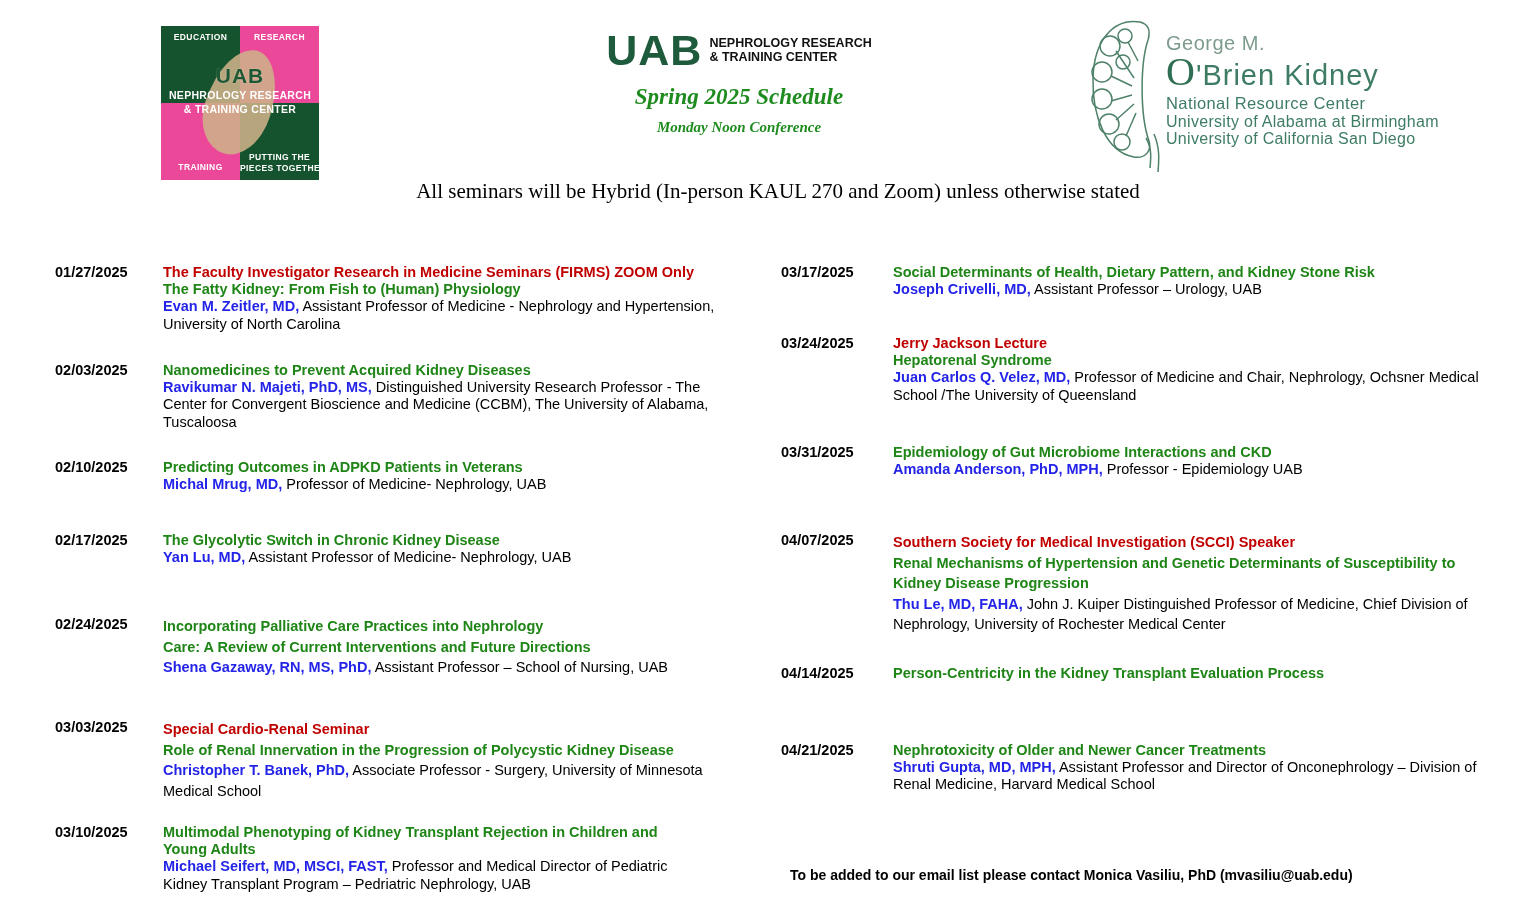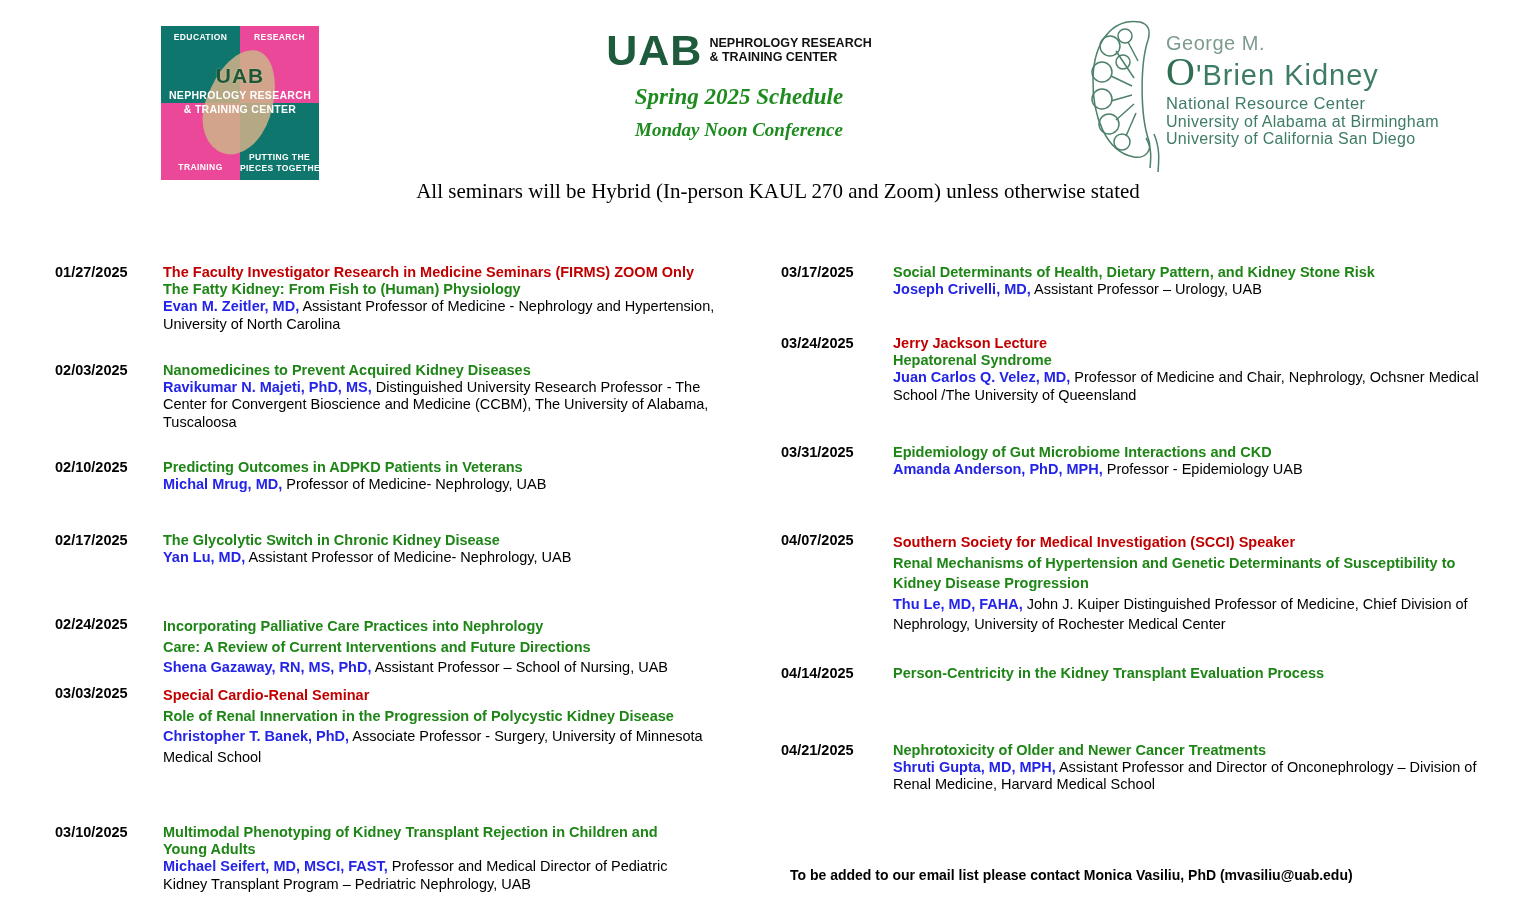--- a/index.html
+++ b/index.html
@@ -3,42 +3,42 @@
 <meta charset="utf-8">
 <style>
   html,body{margin:0;padding:0;background:#fff;}
   .page{position:relative;width:1526px;height:914px;background:#fff;
         font-family:"Liberation Sans",sans-serif;overflow:hidden;color:#000;}
 
   
   .quad-logo{position:absolute;left:161px;top:26px;width:158px;height:154px;
              display:grid;grid-template-columns:1fr 1fr;grid-template-rows:1fr 1fr;}
   .quad{position:relative;}
-  .quad.green{background:#0f766e;}
+  .quad.green{background:#14532d;}
   .quad.gold{background:#ec4899;}
   .quad-label{position:absolute;color:#fff;font-weight:bold;font-size:8.5px;
               letter-spacing:.4px;text-align:center;width:100%;}
   .ql-tl{top:6px;} .ql-tr{top:6px;} .ql-bl{bottom:8px;} .ql-br{bottom:6px;line-height:11px;}
   .kidney-bean{position:absolute;left:46px;top:22px;width:66px;height:108px;
                background:#cdb189;opacity:.88;border-radius:52% 48% 50% 50%/60% 55% 45% 40%;
                transform:rotate(18deg);}
   .quad-center{position:absolute;left:0;top:38px;width:100%;text-align:center;z-index:2;}
   .quad-uab{font-size:21px;font-weight:bold;color:#1d5733;letter-spacing:1px;
             text-shadow:0 0 2px rgba(255,255,255,.4);}
   .quad-sub{color:#fff;font-weight:bold;font-size:10.5px;line-height:14px;letter-spacing:.3px;}
 
   
   .center-head{position:absolute;left:563px;top:30px;width:352px;text-align:center;}
   .wordmark{display:flex;align-items:center;justify-content:center;gap:7px;}
   .wm-uab{font-size:43px;font-weight:bold;color:#1e5b3c;letter-spacing:1px;line-height:40px;}
   .wm-side{text-align:left;font-weight:bold;font-size:12.5px;line-height:14px;color:#111;}
   .sched-title{font-family:"Liberation Serif",serif;font-style:italic;font-weight:bold;
                color:#1e8b1e;font-size:23px;margin-top:14px;}
   .sched-title2{font-family:"Liberation Serif",serif;font-style:italic;font-weight:bold;
-                color:#1e8b1e;font-size:19px;margin-top:9px;}
+                color:#1e8b1e;font-size:15px;margin-top:9px;}
 
   
   .obrien{position:absolute;left:1088px;top:14px;width:420px;}
   .obrien svg{position:absolute;left:0;top:2px;}
   .obrien-text{position:absolute;left:78px;top:18px;color:#3e7c64;}
   .ob-georgem{font-size:20px;color:#7d9b8d;letter-spacing:.5px;}
   .ob-kidney{font-size:29px;letter-spacing:1px;line-height:34px;color:#3e7c64;}
   .ob-kidney .big-o{font-size:40px;font-family:"Liberation Serif",serif;color:#2f6e52;}
   .ob-nrc{font-size:16.5px;letter-spacing:.4px;margin-top:2px;}
   .ob-univ{font-size:16px;letter-spacing:.3px;line-height:17px;}
@@ -174,21 +174,21 @@
 
   <div class="entry left-col" style="top:616px">
     <div class="date">02/24/2025</div>
     <div class="content spaced">
       <p class="green">Incorporating Palliative Care Practices into Nephrology</p>
       <p class="green">Care: A Review of Current Interventions and Future Directions</p>
       <p class="speaker"><span class="name">Shena Gazaway, RN, MS, PhD,</span> <span class="aff">Assistant Professor – School of Nursing, UAB</span></p>
     </div>
   </div>
 
-  <div class="entry left-col" style="top:685px">
+  <div class="entry left-col" style="top:719px">
     <div class="date">03/03/2025</div>
     <div class="content spaced">
       <p class="red">Special Cardio-Renal Seminar</p>
       <p class="green">Role of Renal Innervation in the Progression of Polycystic Kidney Disease</p>
       <p class="speaker"><span class="name">Christopher T. Banek, PhD,</span> <span class="aff">Associate Professor - Surgery, University of Minnesota Medical School</span></p>
     </div>
   </div>
 
   <div class="entry left-col" style="top:824px">
     <div class="date">03/10/2025</div>

